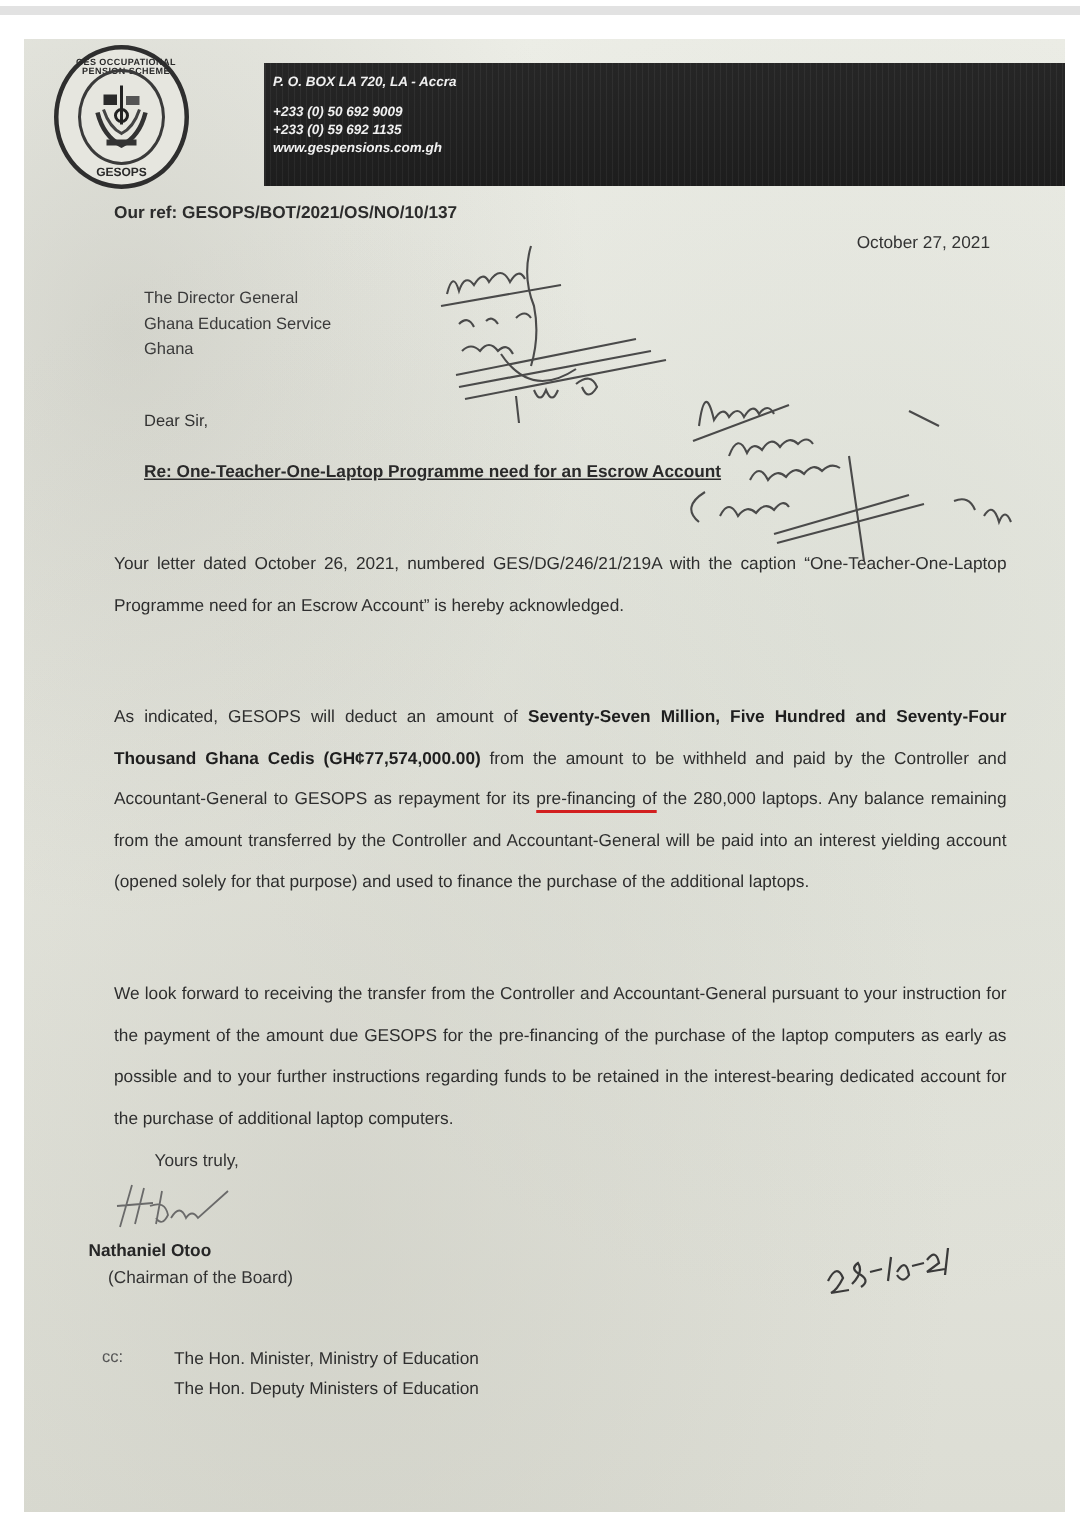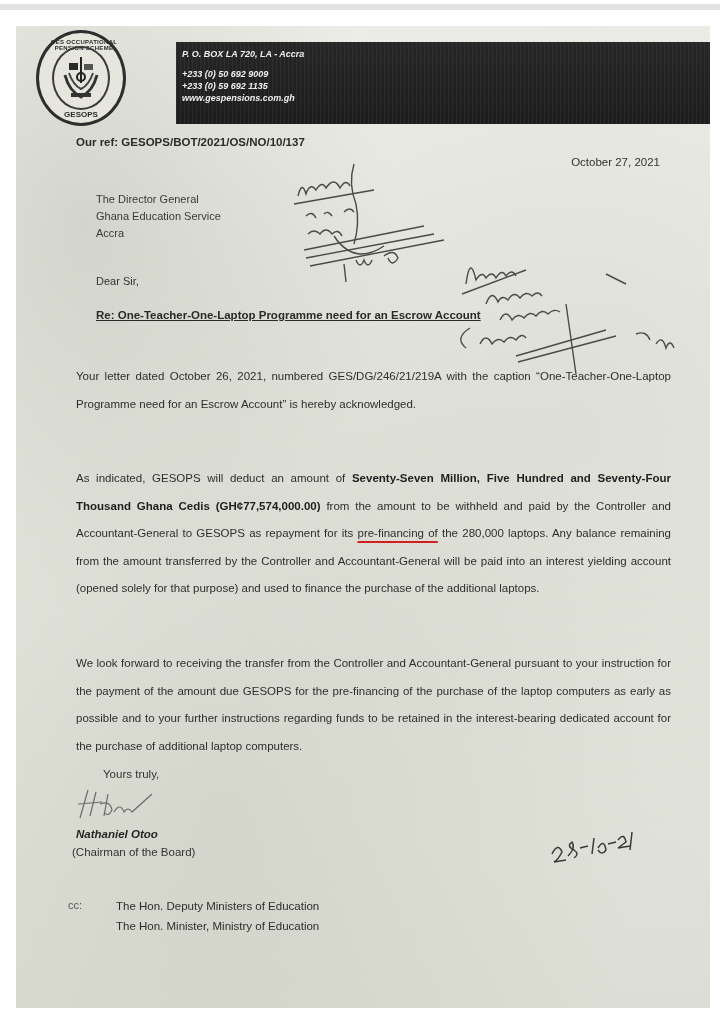--- a/index.html
+++ b/index.html
@@ -57,21 +57,21 @@
 
     .para { position: absolute; left: 60px; width: 595px; font-size: 11.5px; line-height: 27.5px; color: #2e2e2e; text-align: justify; margin-top: 31px; }
     .p1 { top: 306px; }
     .p2 { top: 408px; }
     .p3 { top: 593px; }
     .para b { color: #1e1e1e; }
     .redline { text-decoration: underline; text-decoration-color: #d21f1f; text-decoration-thickness: 2px; text-underline-offset: 4px; }
 
     .closing { position: absolute; left: 58px; top: 742px; font-size: 11.5px; color: #333; margin-left: 29px; }
     .signature { position: absolute; left: 58px; top: 760px; width: 80px; height: 36px; }
-    .signer-name { position: absolute; left: 60px; top: 802px; font-size: 11.5px; font-weight: bold; color: #262626; font-style: italic; }
+    .signer-name { position: absolute; left: 43px; top: 802px; font-size: 11.5px; font-weight: bold; color: #262626; }
     .signer-title { position: absolute; left: 56px; top: 820px; font-size: 11.5px; color: #333; }
     .date-stamp { position: absolute; left: 530px; top: 800px; width: 90px; height: 40px; }
 
     .cc-label { position: absolute; left: 52px; top: 873px; font-size: 11px; color: #555; }
     .cc-list { position: absolute; left: 100px; top: 870px; font-size: 11.5px; line-height: 20px; color: #2e2e2e; }
 
     .scribble { position: absolute; pointer-events: none; }
   </style>
 </head>
 <body>
@@ -103,21 +103,21 @@
       <div>www.gespensions.com.gh</div>
     </div>
   </div>
 
   <div class="ref">Our ref: GESOPS/BOT/2021/OS/NO/10/137</div>
   <div class="date">October 27, 2021</div>
 
   <div class="recipient">
     <div>The Director General</div>
     <div>Ghana Education Service</div>
-    <div>Accra</div>
+    <div>Ghana</div>
   </div>
 
   <svg class="scribble" style="left:268px; top:128px; width:200px; height:130px;" viewBox="0 0 200 130">
     <g fill="none" stroke="#4a4a4a" stroke-width="1.4">
       <path d="M14 42 q4 -16 8 -2 q4 -12 10 -4 q6 -10 10 -2 q8 -12 14 0 q6 -10 10 -2"></path>
       <path d="M10 50 L90 36"></path>
       <path d="M70 10 q-6 20 2 40 q4 20 -2 40"></path>
       <path d="M22 62 q6 -6 10 2 M40 60 q4 -4 8 2 M60 58 q6 -6 10 0"></path>
       <path d="M24 80 q6 -6 12 0 q6 -8 12 0 q6 -6 10 2"></path>
       <path d="M20 96 L140 72 M22 104 L150 80 M26 112 L160 86"></path>
@@ -166,16 +166,16 @@
       <path d="M22 30 q8 -8 4 -14 q-6 4 2 8 q6 4 0 8"></path>
       <path d="M34 22 L42 20"></path>
       <path d="M46 28 L48 12 M52 22 q6 -10 8 2 q-4 6 -8 0"></path>
       <path d="M62 18 L70 16"></path>
       <path d="M72 14 q6 -8 8 2 L72 22 L84 20 M86 6 L84 24"></path>
     </g>
   </svg>
 
   <div class="cc-label">cc:</div>
   <div class="cc-list">
+    <div>The Hon. Minister, Ministry of Education</div>
     <div>The Hon. Deputy Ministers of Education</div>
-    <div>The Hon. Minister, Ministry of Education</div>
   </div>
 </div>
 
 </body></html>

